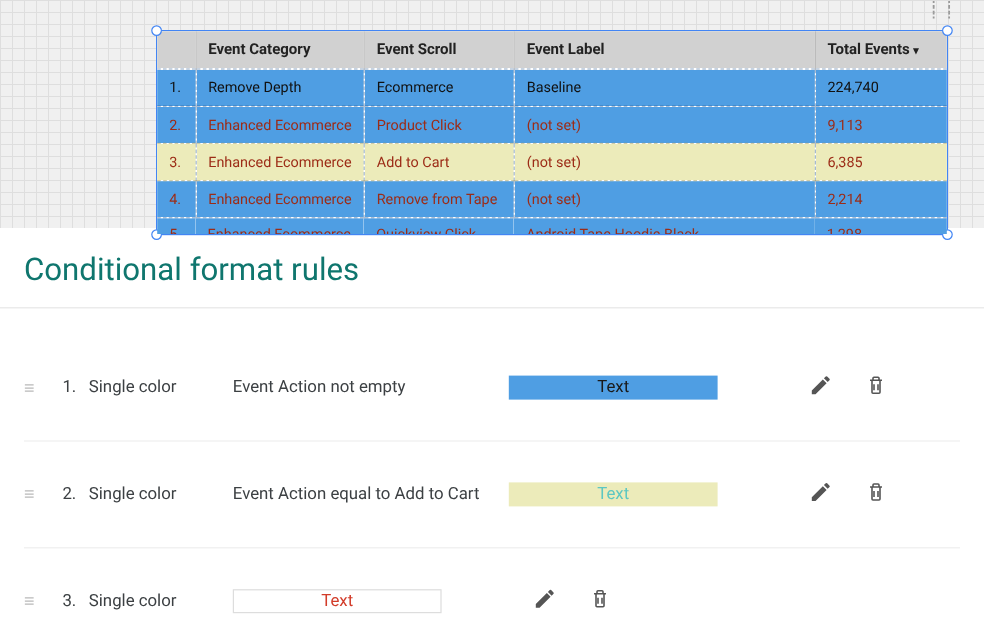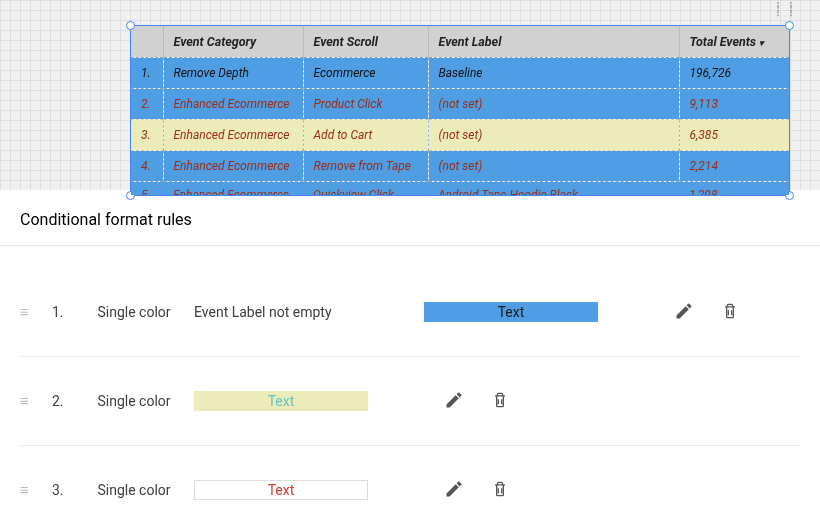--- a/index.html
+++ b/index.html
@@ -52,21 +52,20 @@
     width: 100%;
     border-collapse: collapse;
     font-size: 12px;
     background: #fff;
   }
   table.data th, table.data td {
     text-align: left;
     padding: 8px 10px;
     white-space: nowrap;
     overflow: hidden;
-    font-style: italic;
   }
   table.data th {
     background: #d1d1d1;
     color: #222;
     font-weight: 700;
     font-size: 12.5px;
     border-right: 1px solid #bbb;
   }
   table.data th.num-col { text-align: left; border-right: none; }
   .sort-ind { font-size: 9px; margin-left: 3px; }
@@ -104,22 +103,22 @@
     position: relative;
   }
   tr.row-partial td > span {
     display: block;
     height: 7px;
     overflow: hidden;
   }
 
   .panel-title {
     padding: 20px 20px 16px 20px;
-    font-size: 16px;
-    color: #000000;
+    font-size: 26px;
+    color: #0f766e;
     font-weight: 400;
     border-bottom: 1px solid #e6e6e6;
     font-family: 'Google Sans', Roboto, Arial, sans-serif;
   }
 
   .rules {
     padding: 22px 20px 0 20px;
   }
   .rule {
     display: flex;
@@ -132,21 +131,21 @@
   .rule:last-child:not(.middle) { border-bottom: none; }
   .drag {
     width: 18px;
     color: #bbb;
     margin-right: 14px;
     line-height: 3px;
     font-size: 15px;
     letter-spacing: 1px;
   }
   .rule-num { width: 22px; }
-  .rule-type { width: 120px; text-align: center; }
+  .rule-type { width: 120px; }
   .rule-cond { width: 230px; line-height: 1.35; }
   .preview {
     width: 174px;
     height: 20px;
     display: flex;
     align-items: center;
     justify-content: center;
     font-size: 14px;
     margin-right: 60px;
   }
@@ -185,21 +184,21 @@
           <th>Event Label</th>
           <th class="num-col" style="width:110px"><span>Total Events</span><span class="sort-ind">▾</span></th>
         </tr>
       </thead>
       <tbody id="table-body">
           <tr class="row-blue">
             <td class="idx-col">1.</td>
             <td>Remove Depth</td>
             <td>Ecommerce</td>
             <td>Baseline</td>
-            <td class="num">196,726</td>
+            <td class="num">224,740</td>
           </tr>
           <tr class="row-blue-red">
             <td class="idx-col">2.</td>
             <td>Enhanced Ecommerce</td>
             <td>Product Click</td>
             <td>(not set)</td>
             <td class="num">9,113</td>
           </tr>
           <tr class="row-yellow">
             <td class="idx-col">3.</td>
@@ -237,38 +236,39 @@
   </div>
 </div>
 
 <div class="panel-title">Conditional format rules</div>
 
 <div class="rules" id="rules-list">
     <div class="rule">
       <div class="drag">≡</div>
       <div class="rule-num">1.</div>
       <div class="rule-type">Single color</div>
-      <div class="rule-cond">Event Label not empty</div>
+      <div class="rule-cond">Event Action not empty</div>
       <div class="preview pv-blue">Text</div>
       <div class="icon-btn">
         <span><svg class="ico" viewBox="0 0 24 24">
             <path d="M3 17.25V21h3.75L17.8 9.94l-3.75-3.75L3 17.25zM20.7 7.04a1 1 0 0 0 0-1.41l-2.34-2.34a1 1 0 0 0-1.41 0l-1.83 1.83 3.75 3.75 1.83-1.83z" fill="#555" stroke="none"></path>
           </svg></span>
       </div>
       <div class="icon-btn">
         <span><svg class="ico trash" viewBox="0 0 24 24">
             <path d="M6 7h12M9 7V5a1 1 0 0 1 1-1h4a1 1 0 0 1 1 1v2M8 7v12a1 1 0 0 0 1 1h6a1 1 0 0 0 1-1V7"></path>
             <path d="M10 11v6M14 11v6"></path>
           </svg></span>
       </div>
     </div>
     <div class="rule middle">
       <div class="drag">≡</div>
       <div class="rule-num">2.</div>
       <div class="rule-type">Single color</div>
+      <div class="rule-cond">Event Action equal to Add to Cart</div>
       <div class="preview pv-yellow">Text</div>
       <div class="icon-btn">
         <span><svg class="ico" viewBox="0 0 24 24">
             <path d="M3 17.25V21h3.75L17.8 9.94l-3.75-3.75L3 17.25zM20.7 7.04a1 1 0 0 0 0-1.41l-2.34-2.34a1 1 0 0 0-1.41 0l-1.83 1.83 3.75 3.75 1.83-1.83z" fill="#555" stroke="none"></path>
           </svg></span>
       </div>
       <div class="icon-btn">
         <span><svg class="ico trash" viewBox="0 0 24 24">
             <path d="M6 7h12M9 7V5a1 1 0 0 1 1-1h4a1 1 0 0 1 1 1v2M8 7v12a1 1 0 0 0 1 1h6a1 1 0 0 0 1-1V7"></path>
             <path d="M10 11v6M14 11v6"></path>

